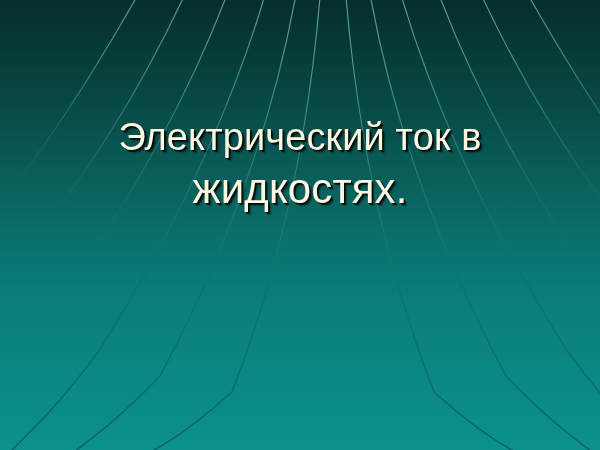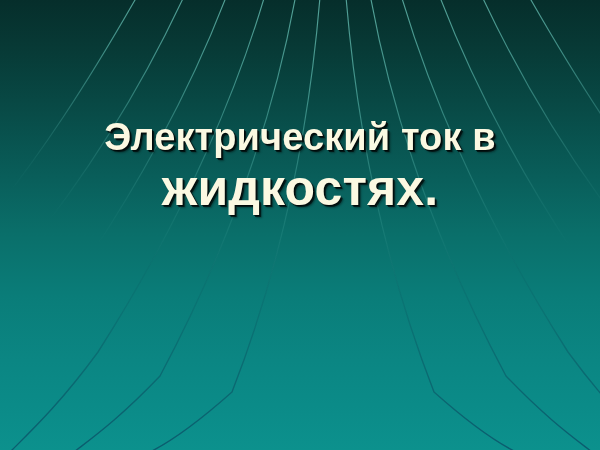--- a/index.html
+++ b/index.html
@@ -46,31 +46,31 @@
     flex-direction: column;
     align-items: center;
     justify-content: flex-start;
     padding-top: 112px;
     box-sizing: border-box;
   }
   .title-line {
     color: #fbf9e2;
     font-size: 38px;
     line-height: 51px;
-    font-weight: 700;
+    font-weight: 400;
     letter-spacing: 0.1px;
     white-space: nowrap;
     text-align: right;
     text-shadow:
        2px 2px 0 rgba(0,0,0,0.62),
        1px 1px 0 rgba(0,0,0,0.55),
        3px 3px 2px rgba(0,0,0,0.34);
   }
   .title-line.l1 { font-size: 38px; }
-  .title-line.l2 { font-size: 50px; }
+  .title-line.l2 { font-size: 42px; }
   .title-line.l3 { font-size: 38px; }
 </style>
 </head>
 <body>
 
 <div id="slide">
 
   <svg id="globe" viewBox="0 0 600 450" preserveAspectRatio="none">
     <defs>
 

